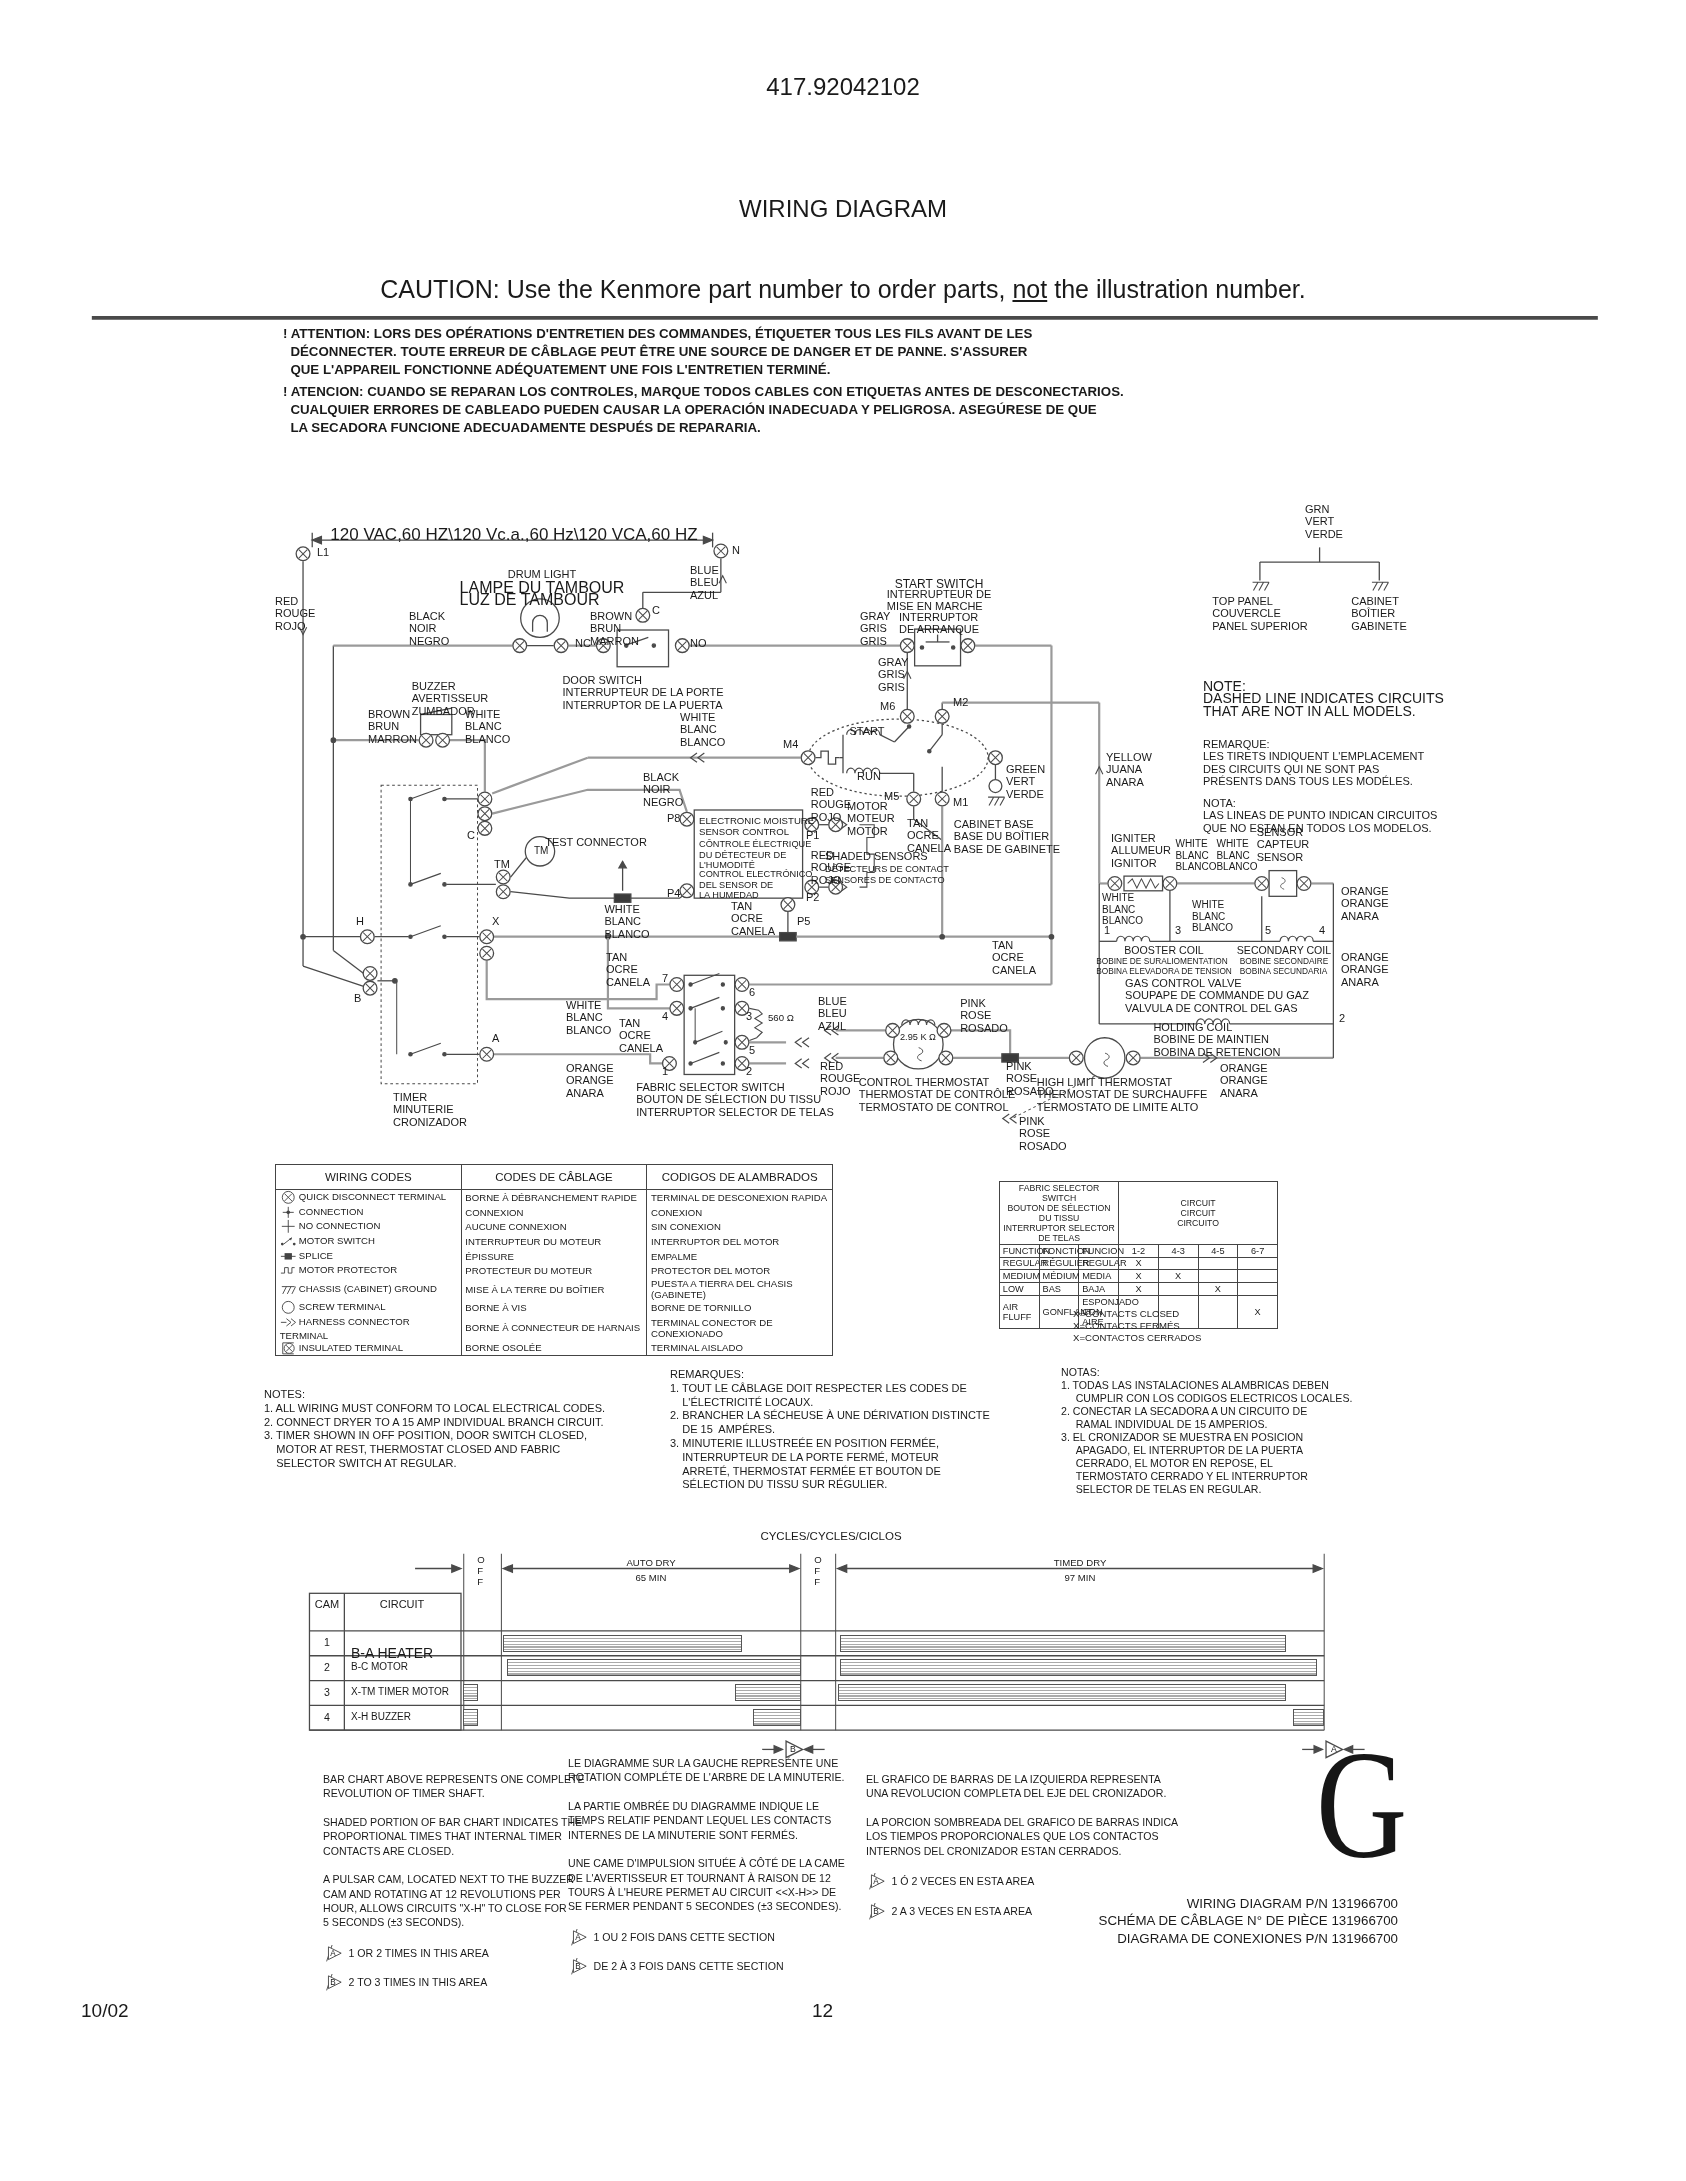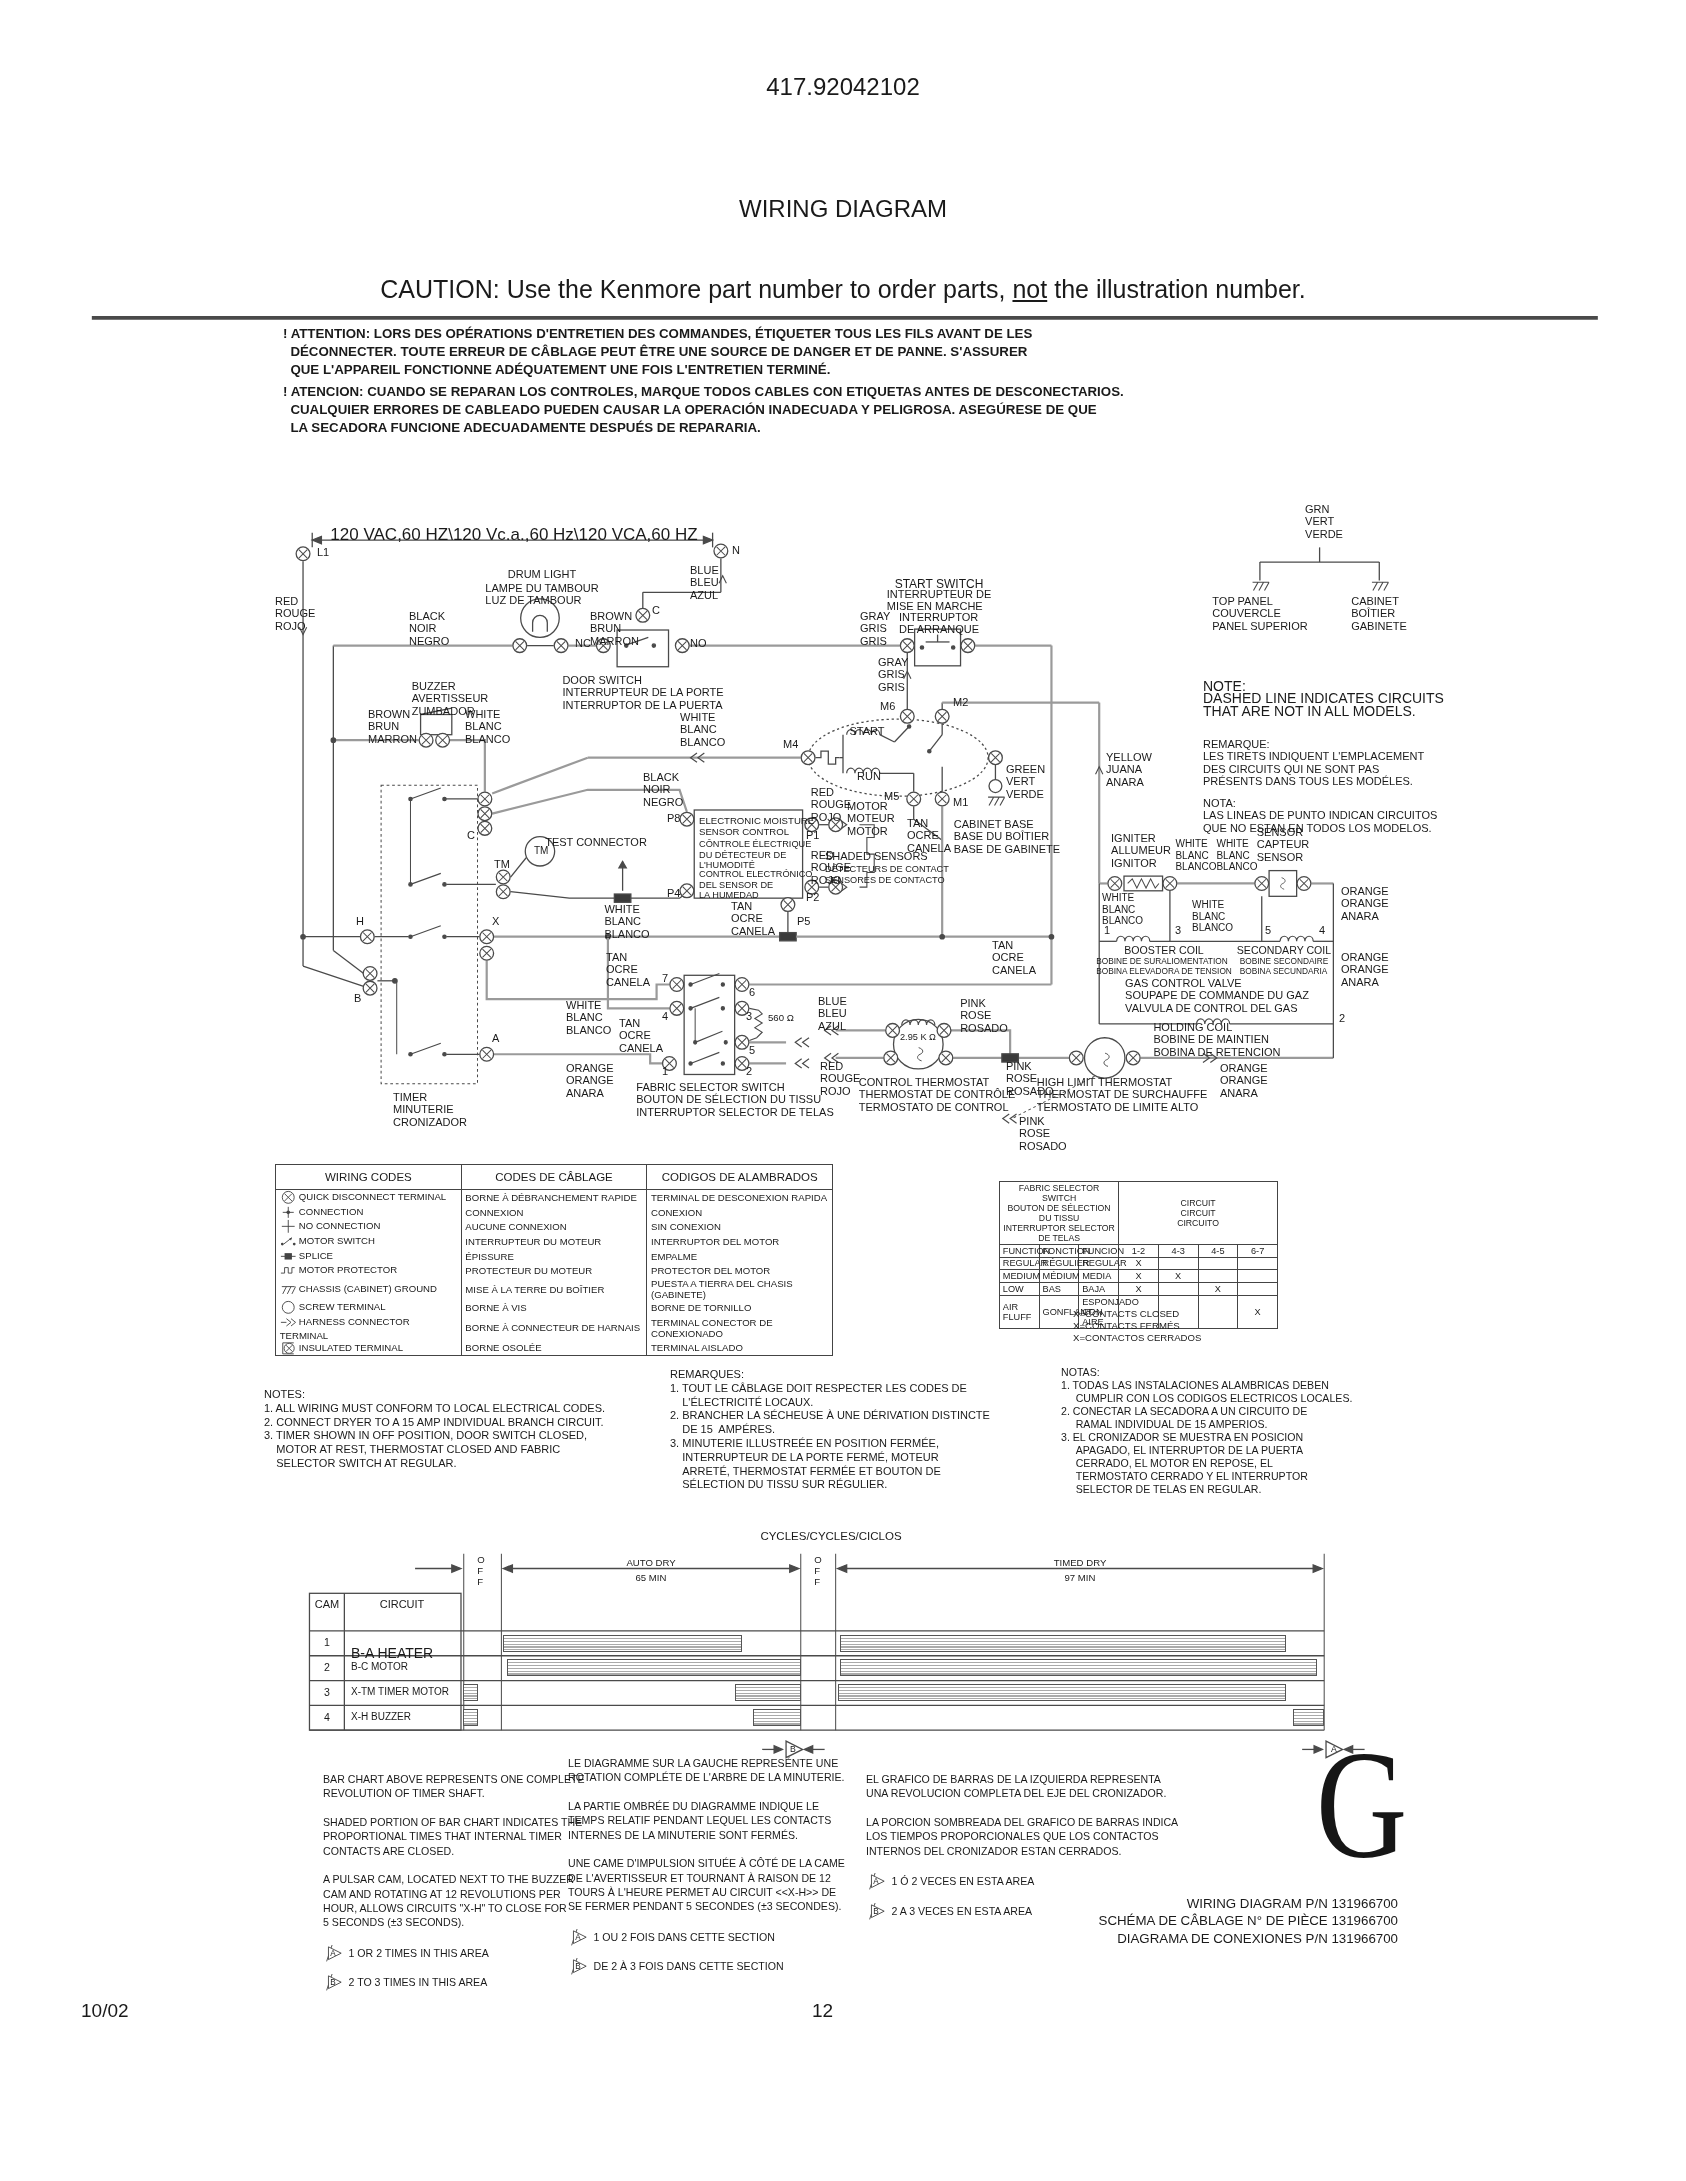--- a/index.html
+++ b/index.html
@@ -357,21 +357,21 @@
 <div class="bigG">G</div>
 
 <div id="diagram-labels">
     <div class="lbl" style="font-size: 17px; line-height: 12.4px; left: 514px; top: 529px; transform: translateX(-50%);">120 VAC,60 HZ\120 Vc.a.,60 Hz\120 VCA,60 HZ</div>
     <div class="lbl" style="font-size: 11px; line-height: 12.4px; left: 317px; top: 546px;">L1</div>
     <div class="lbl" style="font-size: 11px; line-height: 12.4px; left: 732px; top: 544px;">N</div>
     <div class="lbl" style="font-size: 11px; line-height: 12.4px; left: 275px; top: 595px;">RED
 ROUGE
 ROJO</div>
     <div class="lbl" style="font-size: 11px; line-height: 12.4px; left: 542px; top: 568px; transform: translateX(-50%);">DRUM LIGHT</div>
-    <div class="lbl" style="font-size: 11px; line-height: 12px; left: 542px; top: 582px; transform: translateX(-50%);">LAMPE DU TAMBOUR
+    <div class="lbl" style="font-size: 16px; line-height: 12px; left: 542px; top: 582px; transform: translateX(-50%);">LAMPE DU TAMBOUR
 LUZ DE TAMBOUR</div>
     <div class="lbl" style="font-size: 11px; line-height: 12.4px; left: 690px; top: 564px;">BLUE
 BLEU
 AZUL</div>
     <div class="lbl" style="font-size: 11px; line-height: 12.4px; left: 409px; top: 610px;">BLACK
 NOIR
 NEGRO</div>
     <div class="lbl" style="font-size: 11px; line-height: 12.4px; left: 590px; top: 610px;">BROWN
 BRUN
 MARRON</div>

